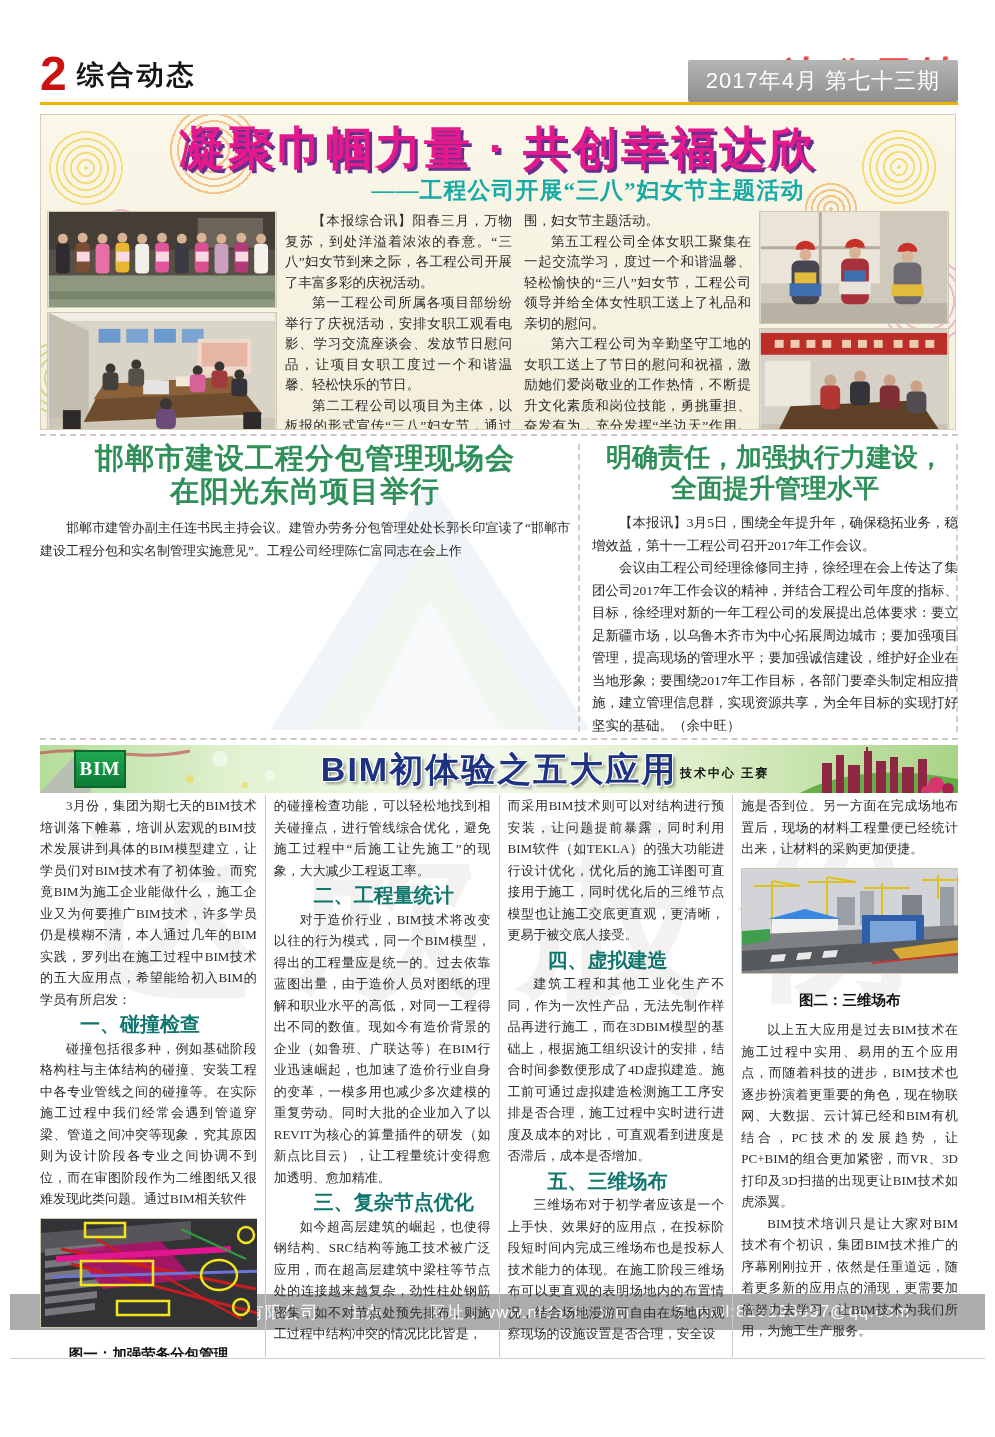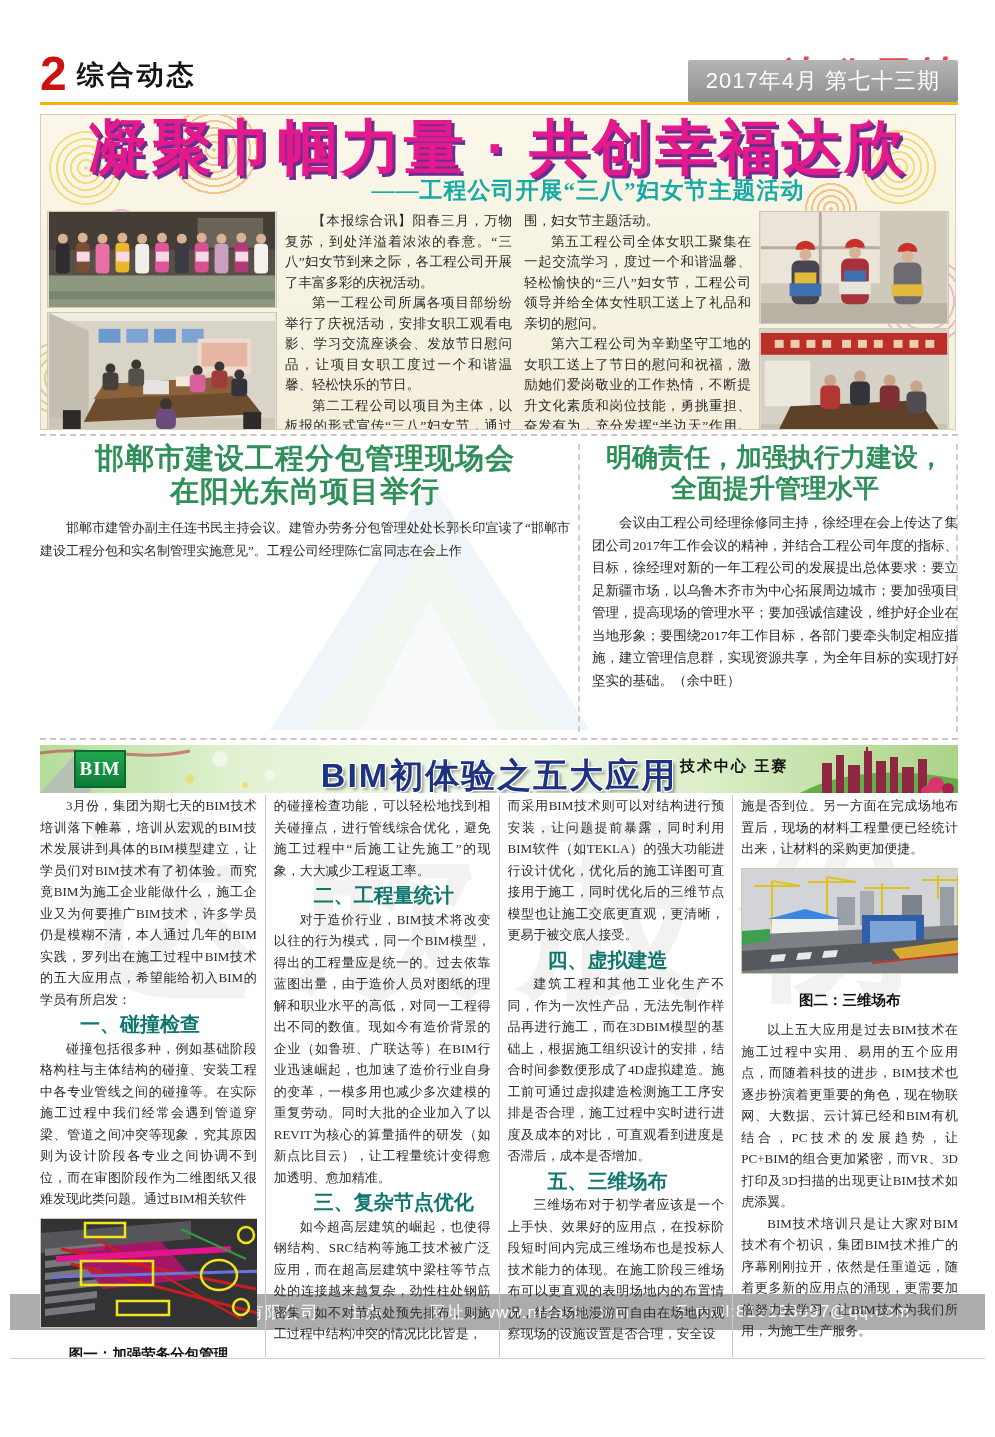--- a/index.html
+++ b/index.html
@@ -18,21 +18,21 @@
              color:#fff;font-family:"Liberation Sans",sans-serif;font-size:22px;
              padding:6px 18px;border-radius:2px;letter-spacing:1px;}
   .gold-rule{position:absolute;left:40px;top:102px;width:918px;height:0;border-top:3px solid #f2b200;}
 
   
   .lead{position:absolute;left:40px;top:114px;width:916px;height:316px;
         background:linear-gradient(#faf7e9,#f4efdc);border:1px solid #d8d0b4;box-sizing:border-box;overflow:hidden;}
   .fw{position:absolute;border-radius:50%;opacity:.55;z-index:0;}
   .lead-inner{position:relative;z-index:1;height:100%;}
   .lead-title{margin:6px 0 0;text-align:center;font-family:"Liberation Sans",sans-serif;
-              font-size:60px;line-height:54px;font-weight:bold;letter-spacing:3px;color:#e3198c;
+              font-size:46px;line-height:54px;font-weight:bold;letter-spacing:3px;color:#e3198c;
               text-shadow:3px 3px 0 #6b2d90;}
   .lead-sub{text-align:center;transform:translateX(90px);font-size:23px;line-height:28px;font-weight:bold;
             color:#17aaa4;letter-spacing:1px;margin-top:2px;}
   .lead-body{display:flex;gap:8px;padding:6px 6px 0 6px;height:228px;}
   .photo-col{display:flex;flex-direction:column;gap:4px;}
   .photo-col.left{width:230px;}
   .photo-col.right{width:190px;}
   .photo{display:block;border:1px solid #cfc8b2;background:#ddd;}
   .lead-text{flex:1;display:flex;gap:12px;overflow:hidden;}
   .lcol{flex:1;font-size:13.5px;line-height:20.5px;text-align:justify;overflow:hidden;}
@@ -61,26 +61,26 @@
   .mid-right-body{font-size:13.5px;line-height:22.5px;height:224px;text-align:justify;overflow:hidden;}
 
   
   .bim-banner{position:absolute;left:40px;top:745px;width:918px;height:48px;overflow:hidden;
      background:linear-gradient(90deg,#b4dd9a,#e2f2d2 22%,#f3f9eb 48%,#ddeec8 72%,#a9d488);}
   .banner-art{position:absolute;left:0;top:0;width:100%;height:100%;}
   .bim-badge{position:absolute;left:34px;top:5px;width:52px;height:38px;z-index:2;
              background:linear-gradient(#1fa84e,#0d7c37);border:2px solid #0a6a2e;box-sizing:border-box;
              color:#fff;font-family:"Liberation Serif",serif;font-weight:bold;font-size:19px;
              display:flex;align-items:center;justify-content:center;letter-spacing:1px;}
-  .bim-title{position:absolute;left:0;right:0;top:8px;text-align:center;z-index:1;
+  .bim-title{position:absolute;left:0;right:0;top:2px;text-align:center;z-index:1;
              font-family:"Liberation Sans",sans-serif;font-size:34px;line-height:44px;font-weight:bold;
              color:#1e3282;letter-spacing:2px;
              text-shadow:-1px -1px 0 #fff,1px -1px 0 #fff,-1px 1px 0 #fff,1px 1px 0 #fff,3px 3px 3px rgba(0,0,0,.35);}
-  .bim-byline{position:absolute;left:640px;top:12px;z-index:2;font-family:"Liberation Sans",sans-serif;
-              font-size:15px;font-weight:bold;color:#111;letter-spacing:2px;}
+  .bim-byline{position:absolute;left:640px;top:20px;z-index:2;font-family:"Liberation Sans",sans-serif;
+              font-size:12px;font-weight:bold;color:#111;letter-spacing:2px;}
 
   
   .bim-cols{position:absolute;left:40px;top:795px;width:918px;height:562px;display:flex;z-index:1;}
   .bim-wm{position:absolute;left:30px;top:20px;font-size:190px;line-height:1;font-weight:bold;
           color:rgba(160,152,138,.13);letter-spacing:34px;white-space:nowrap;z-index:0;
           font-family:"DejaVu Serif",serif;}
   .bcol{flex:1;position:relative;z-index:1;font-size:13px;line-height:21.5px;text-align:justify;overflow:hidden;}
   .bcol p{margin:0;text-indent:2em;}
   .bcol p.cont{text-indent:0;}
   .bim-h{margin:4px 0 2px;text-indent:2em;font-size:20px;font-weight:bold;color:#0f766e;
@@ -291,20 +291,21 @@
         </div>
       </div>
     </article>
 
     <article class="mid-right">
       <h2 class="green-title small">
         <span>明确责任，加强执行力建设，</span><br>
         <span>全面提升管理水平</span>
       </h2>
       <div class="mid-right-body">
+        <p>【本报讯】3月5日，围绕全年提升年，确保稳拓业务，稳增效益，第十一工程公司召开2017年工作会议。</p>
         <p>会议由工程公司经理徐修同主持，徐经理在会上传达了集团公司2017年工作会议的精神，并结合工程公司年度的指标、目标，徐经理对新的一年工程公司的发展提出总体要求：要立足新疆市场，以乌鲁木齐市为中心拓展周边城市；要加强项目管理，提高现场的管理水平；要加强诚信建设，维护好企业在当地形象；要围绕2017年工作目标，各部门要牵头制定相应措施，建立管理信息群，实现资源共享，为全年目标的实现打好坚实的基础。（余中旺）</p>
       </div>
     </article>
   </section>
 
   <div class="vdash vd-mid"></div>
   <div class="vdash vd-right"></div>
   <div class="hdash d2"></div>
 
   <div class="bim-banner">

